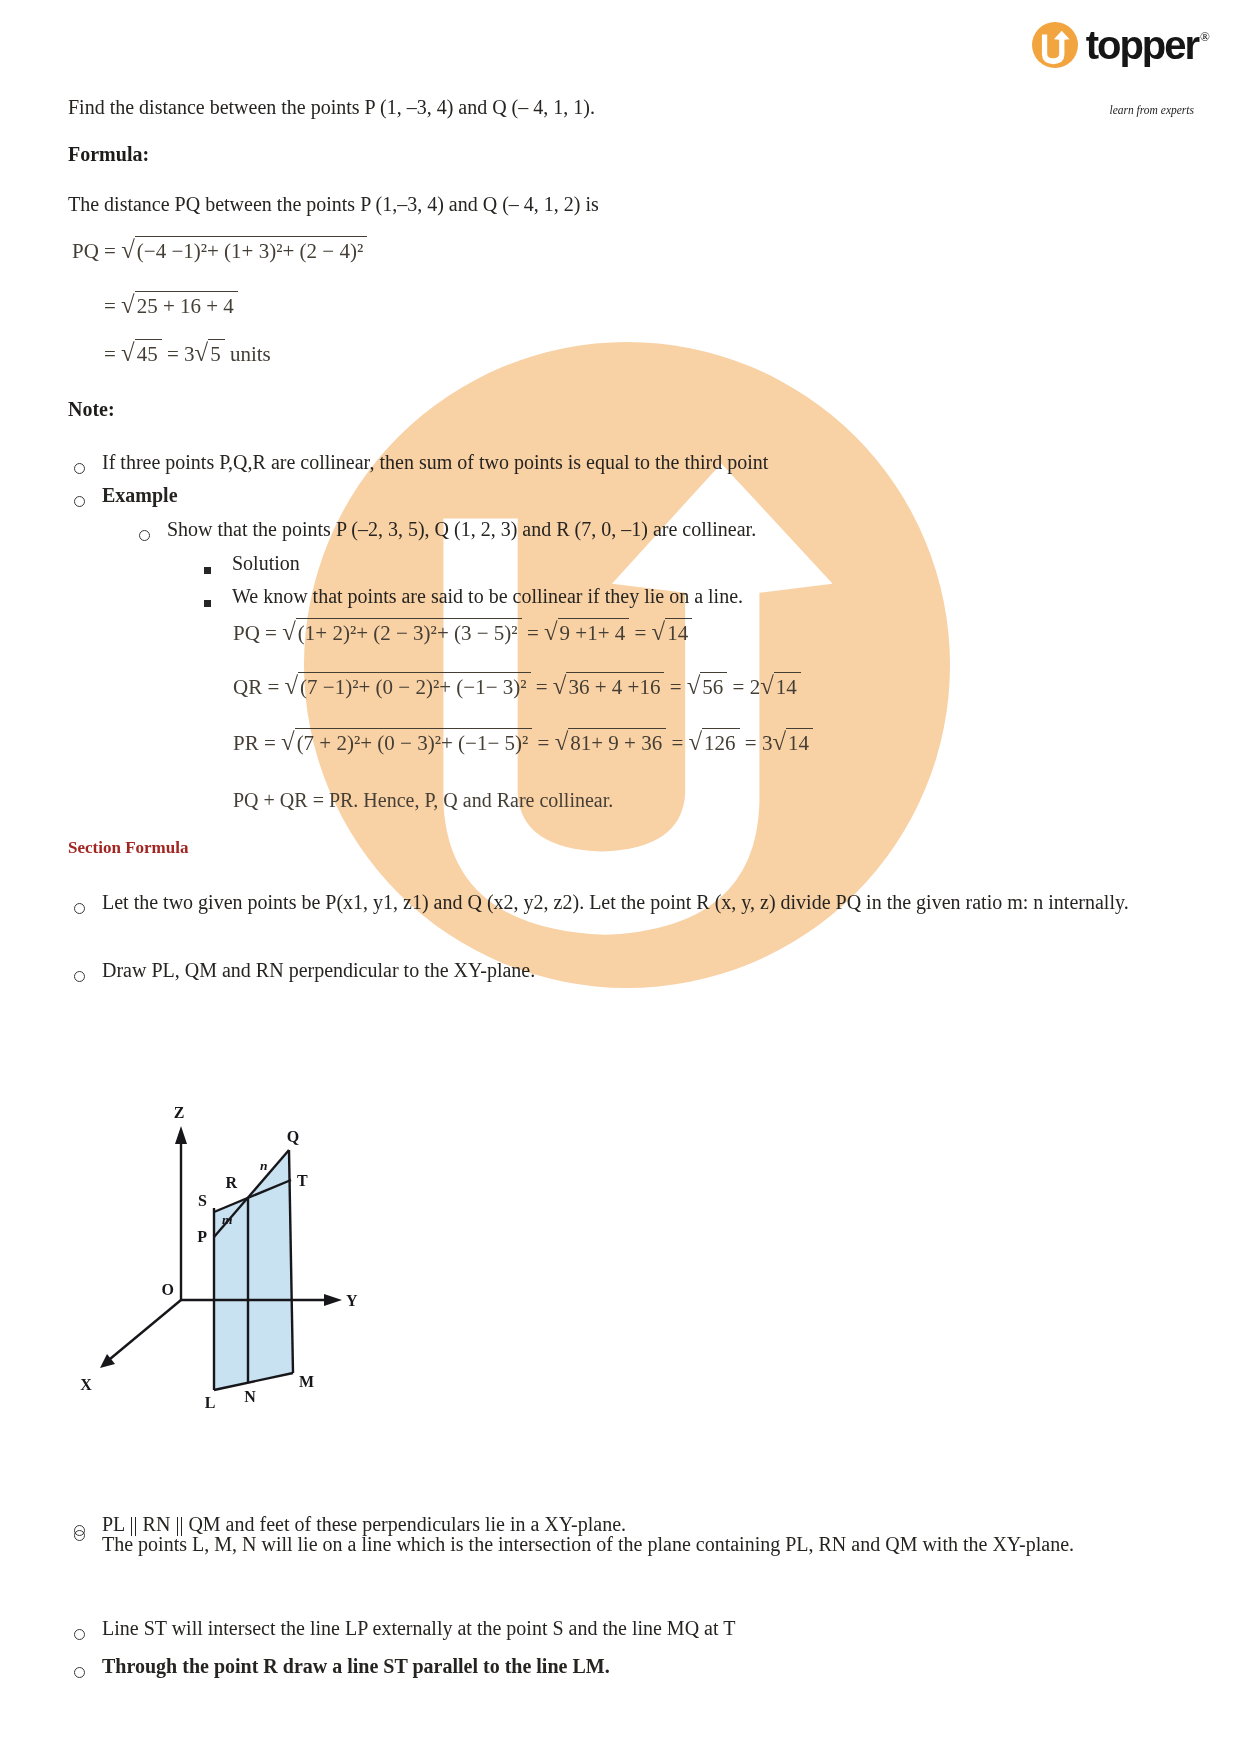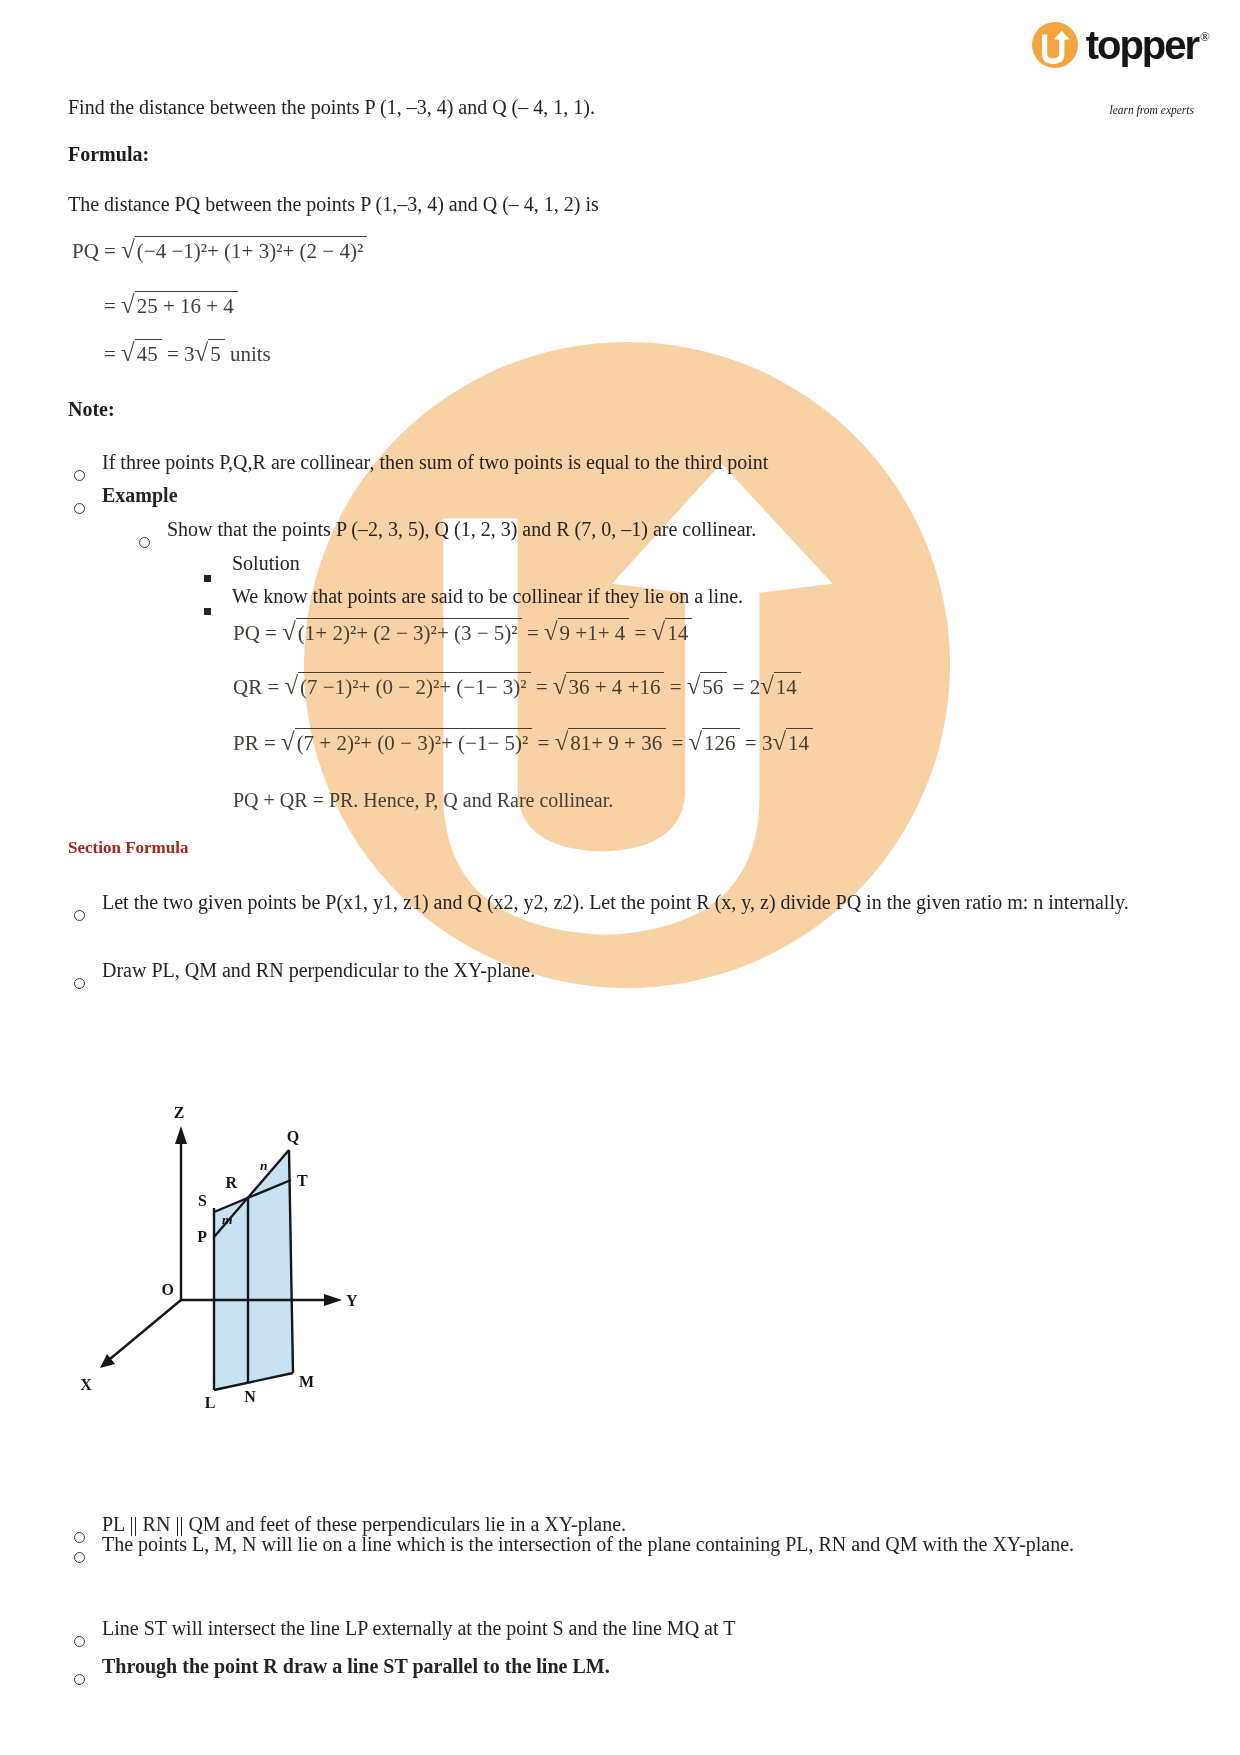--- a/index.html
+++ b/index.html
@@ -11,21 +11,21 @@
   }
   .wm{position:absolute;left:304px;top:342px;width:646px;height:646px;z-index:0;}
   .content{position:absolute;inset:0;z-index:1;}
   .line{position:absolute;white-space:nowrap;font-size:20px;color:var(--body);}
   .bold{font-weight:bold;color:var(--ink);}
   .redhead{color:var(--red);font-weight:bold;font-size:17px;}
   .math{position:absolute;white-space:nowrap;font-size:21px;color:var(--mink);}
   .sq{white-space:nowrap;text-align:right;}
   .rs{font-size:1.18em;}
   .rad{border-top:1.7px solid currentColor;padding:2px 4px 0 2px;}
-  .bullet{position:absolute;left:68px;display:flex;align-items:flex-end;}
+  .bullet{position:absolute;left:68px;display:flex;align-items:center;}
   .bullet .bt{font-size:20px;line-height:37px;color:var(--body);}
   .bm{flex:0 0 auto;width:9px;height:9px;border:1.5px solid #3a3a3a;border-radius:50%;margin:11px 17px 0 6px;}
   .sqm{flex:0 0 auto;width:7px;height:7px;background:#262626;margin:13px 21px 0 6px;}
   .b2{left:133px;}
   .b3{left:198px;}
   .wrapw .bt{white-space:normal;width:1085px;}
   .wrapn .bt{white-space:normal;width:1048px;margin-top:30px;}
   .nw .bt{white-space:nowrap;}
   .logo{position:absolute;top:22px;right:30px;display:flex;align-items:center;z-index:2;}
   .brand{font-family:"Liberation Sans","DejaVu Sans",sans-serif;font-weight:800;font-size:40px;

